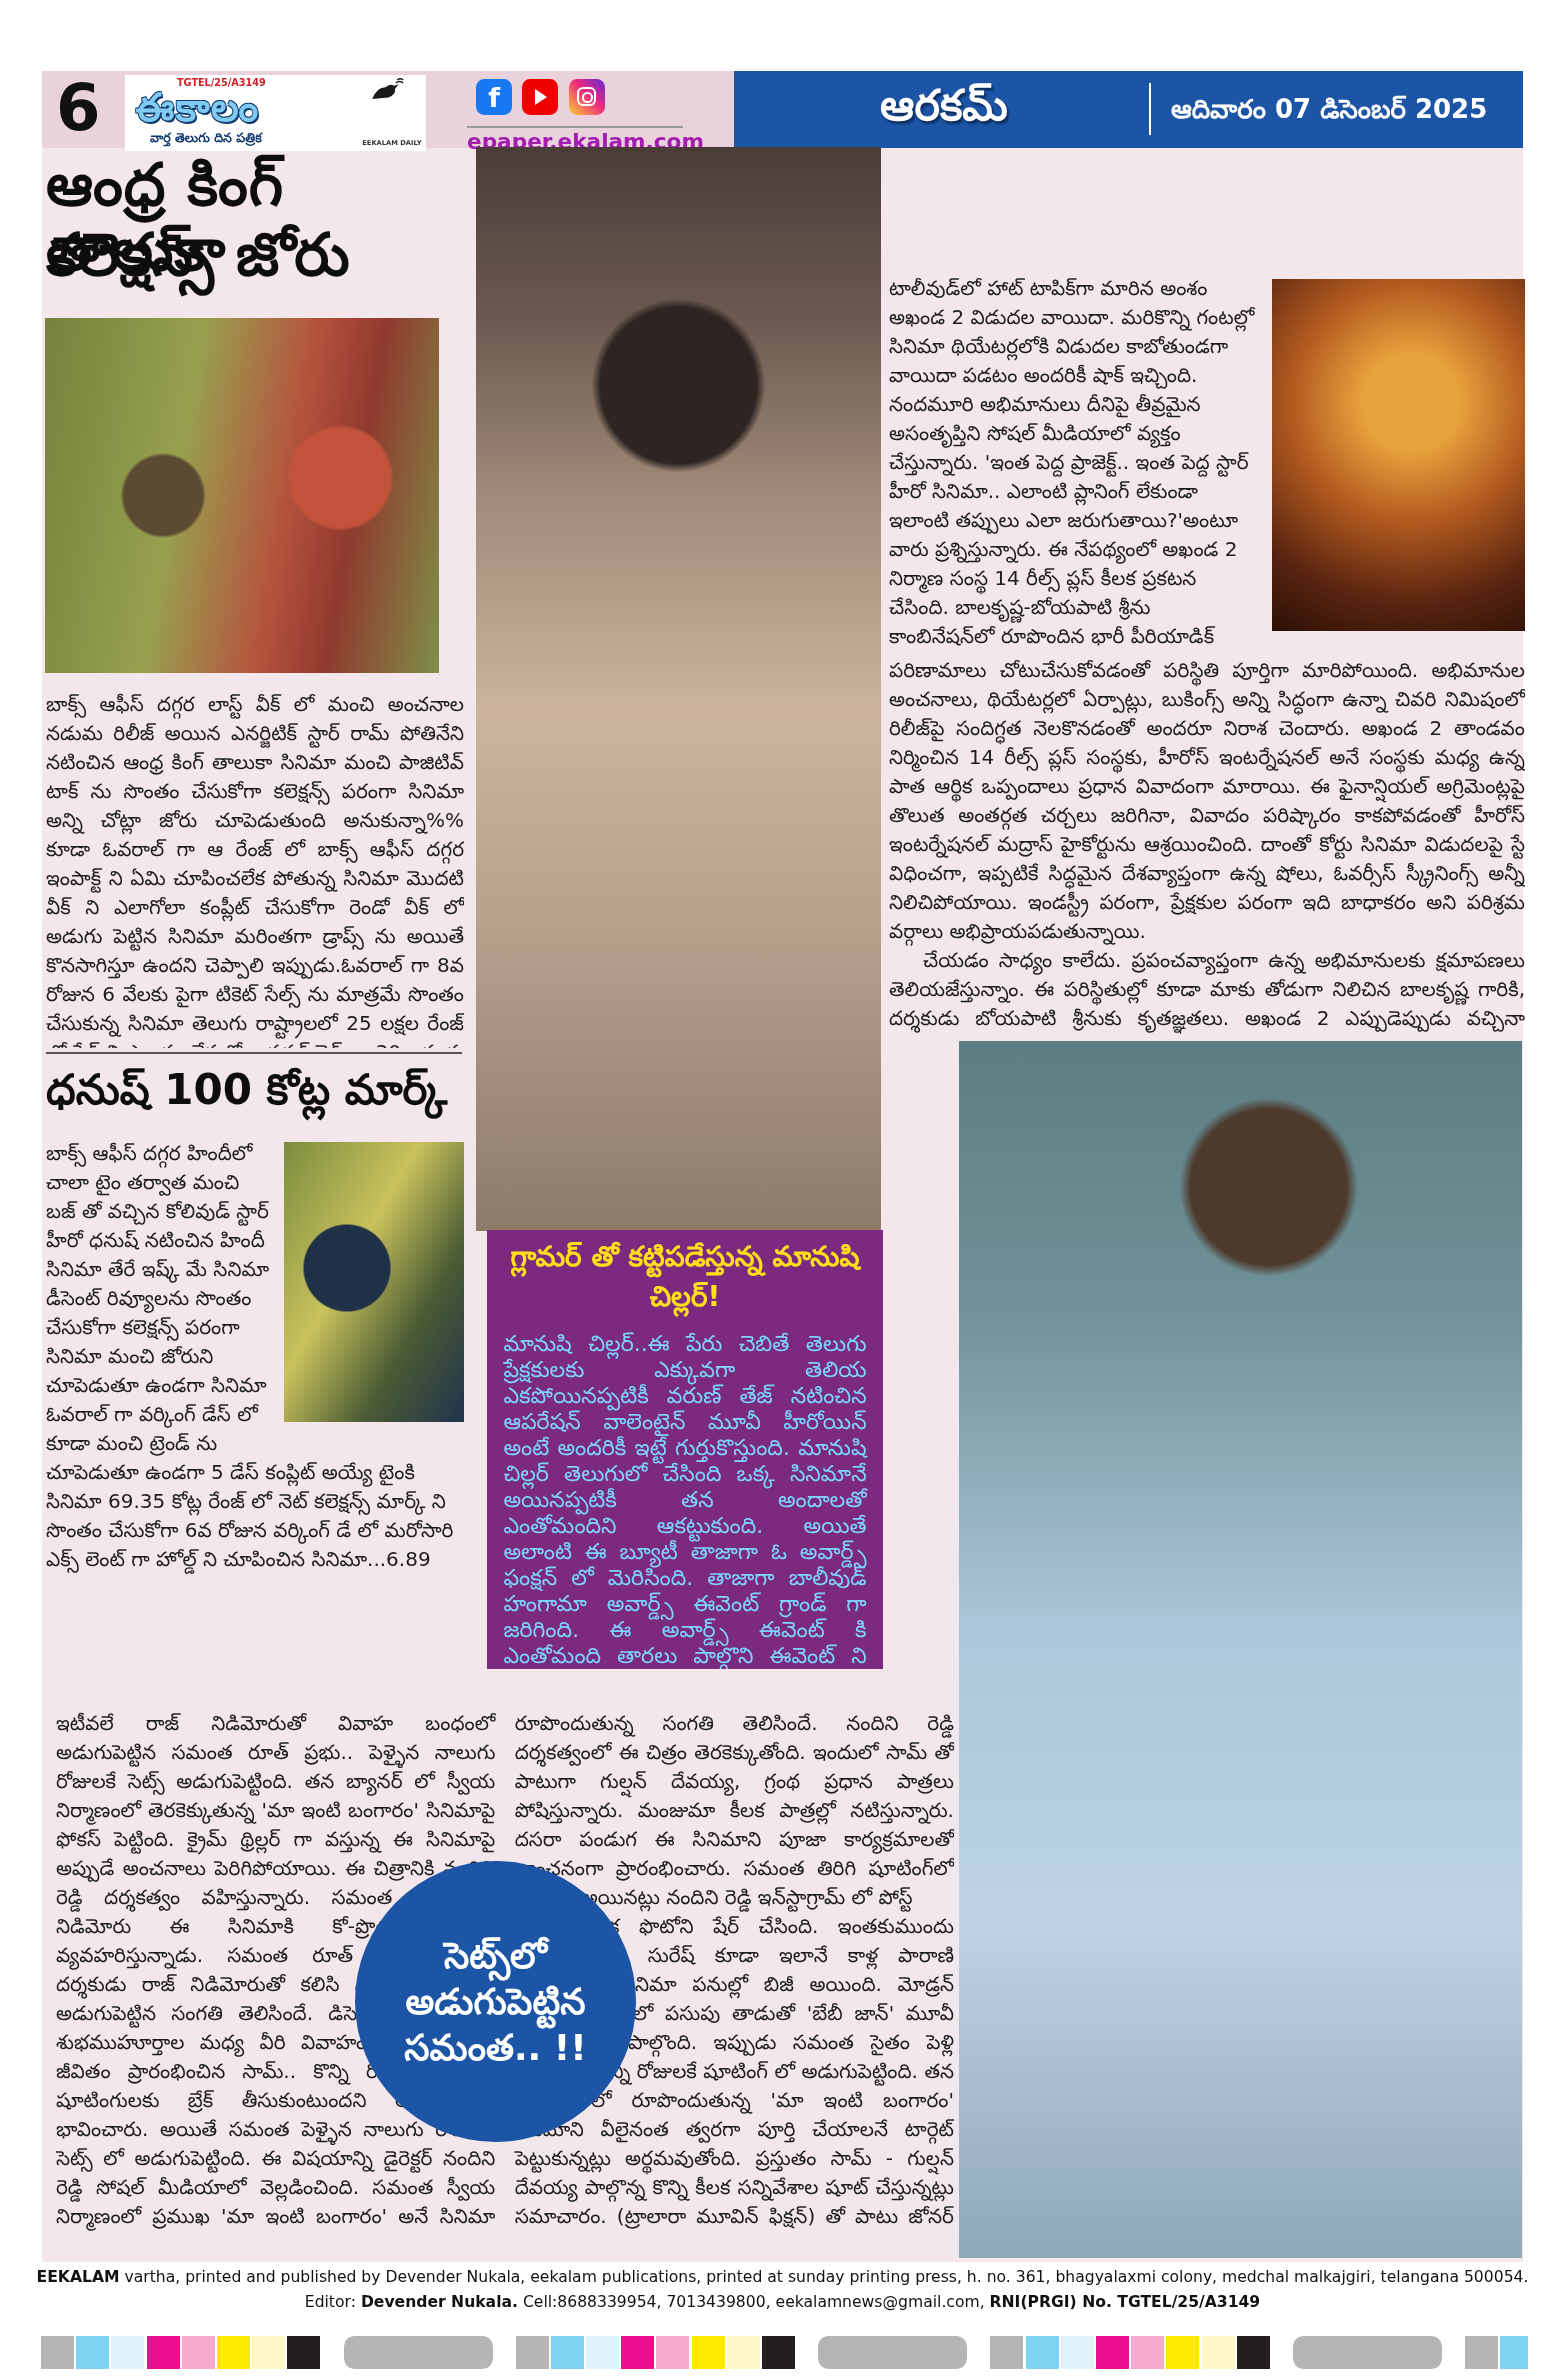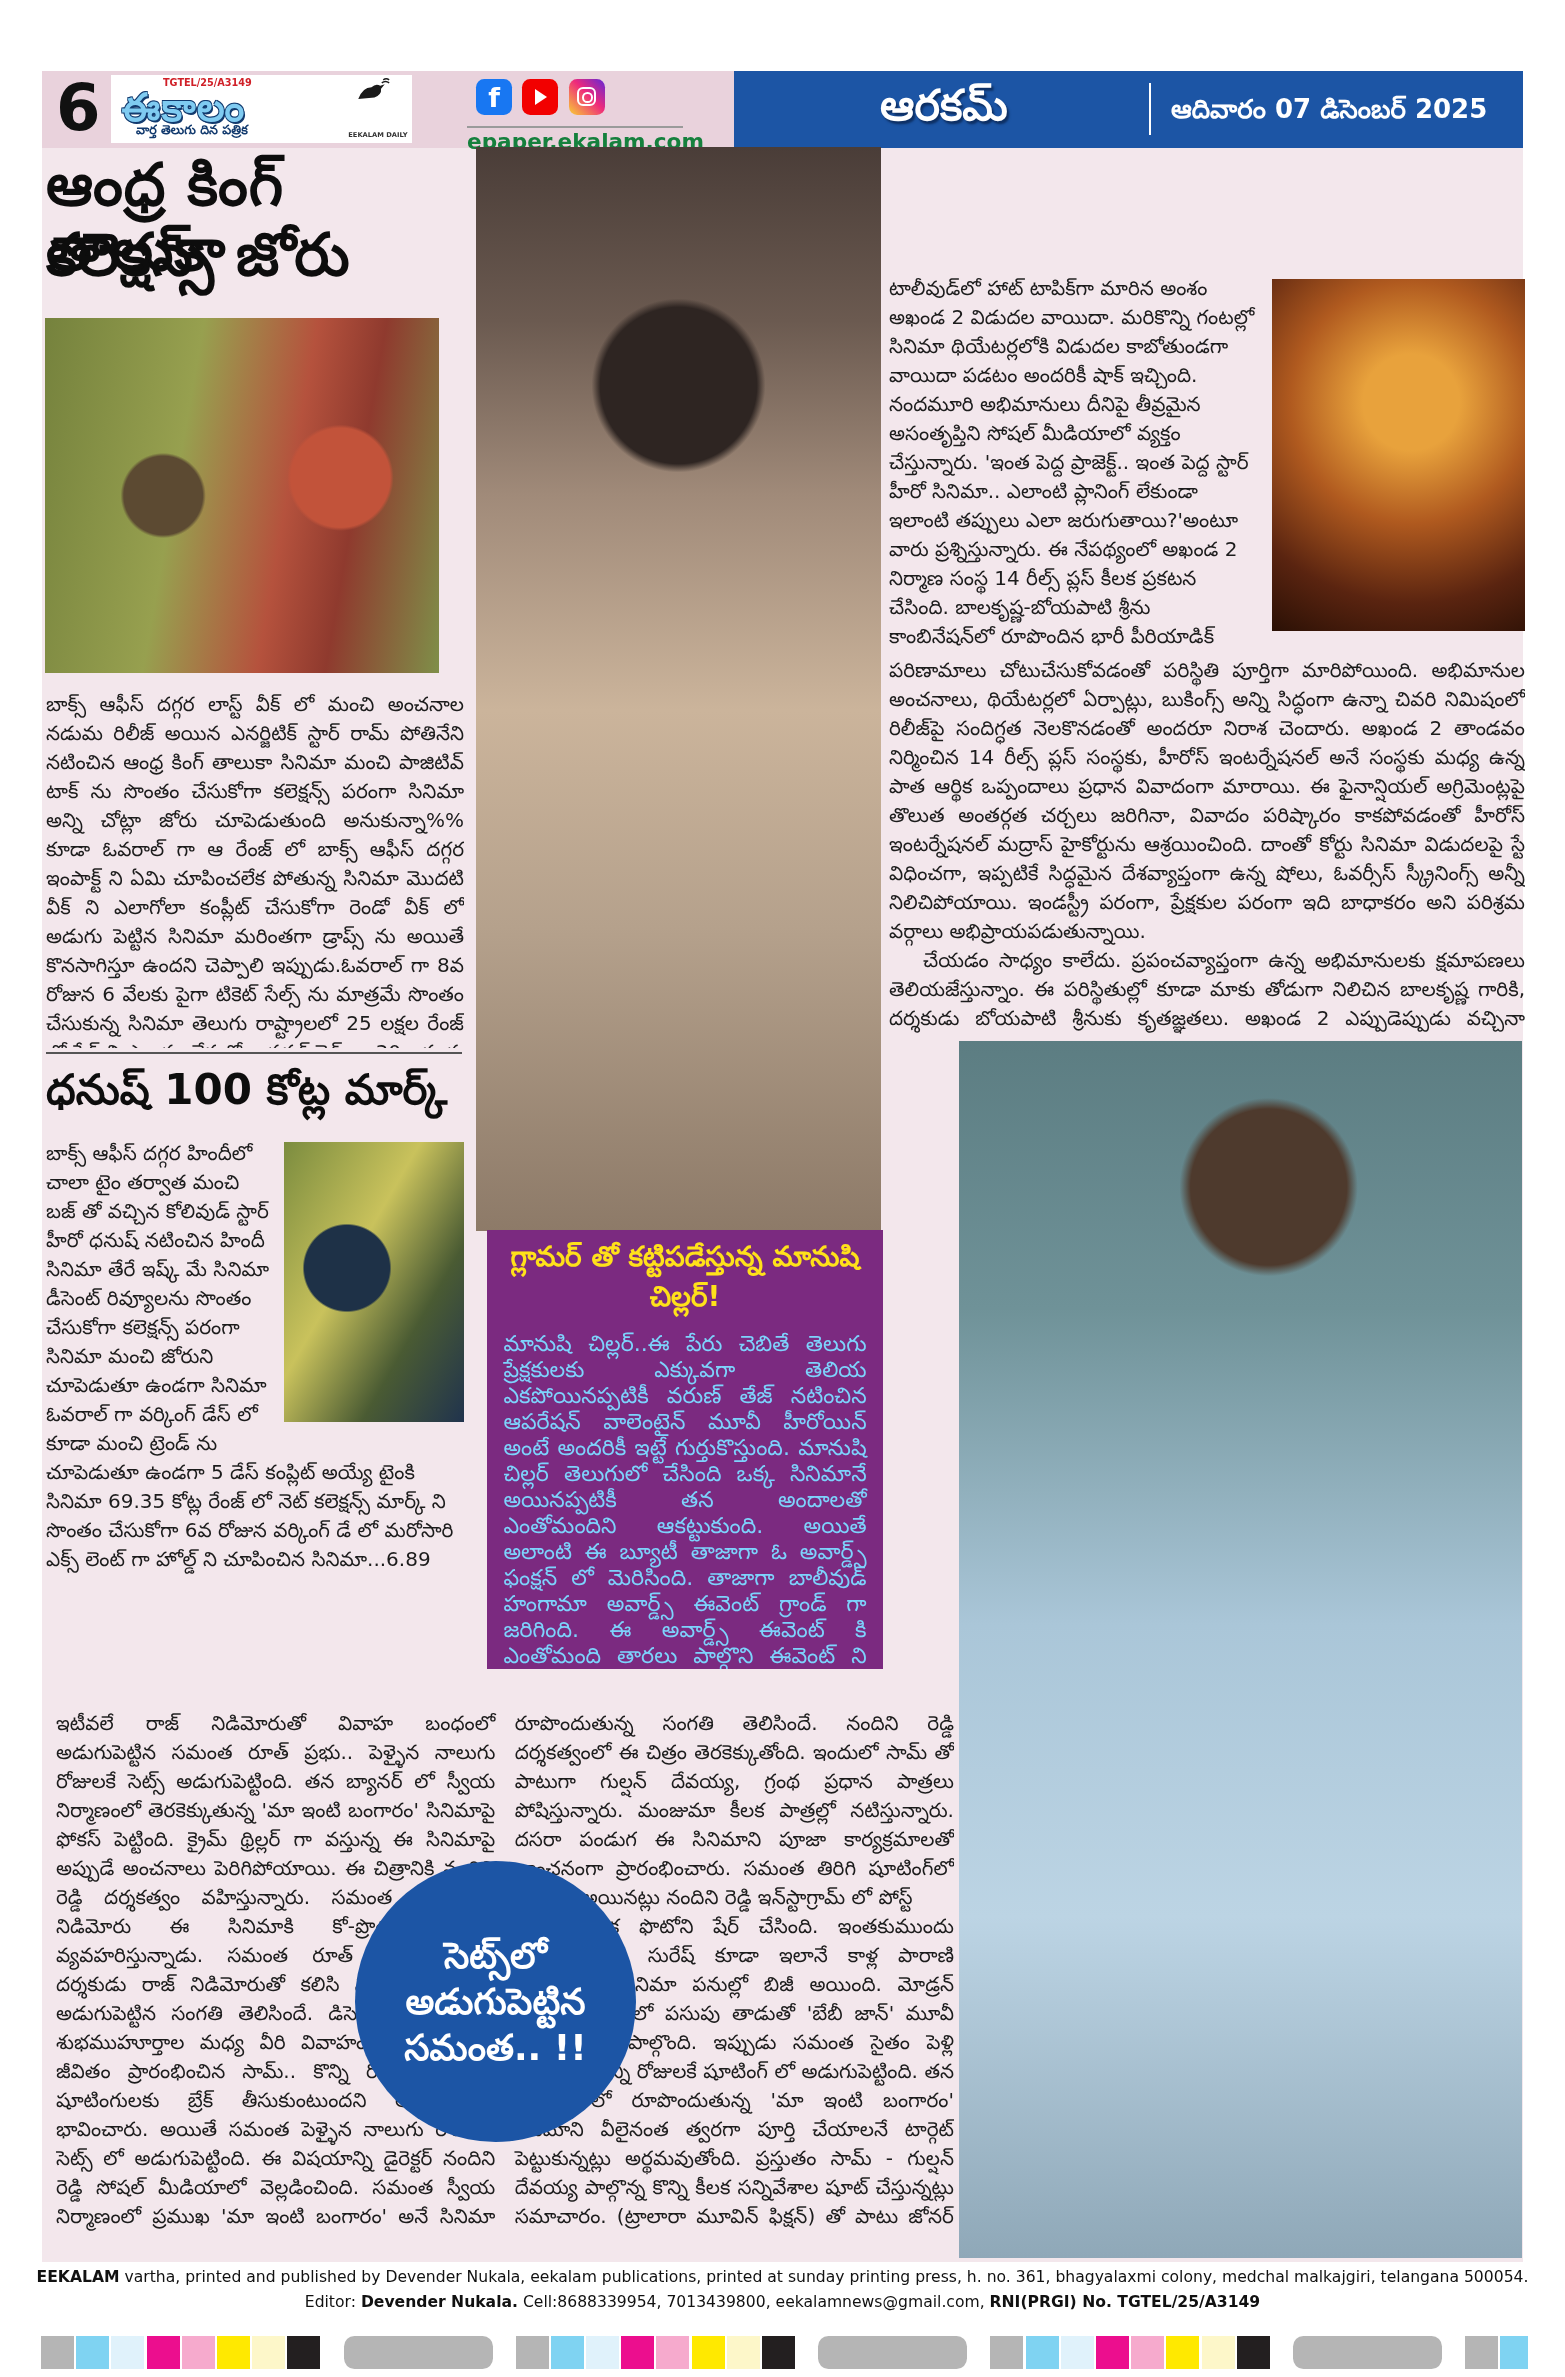--- a/index.html
+++ b/index.html
@@ -5,38 +5,38 @@
   html,body{margin:0;padding:0;background:#ffffff;}
   #page{position:relative;width:1565px;height:2377px;overflow:hidden;background:#ffffff;
         font-family:"DejaVu Sans","Liberation Sans",sans-serif;color:#1c1c1c;}
   .abs{position:absolute;}
   
   .bg-tint{left:42px;top:71px;width:1481px;height:2192px;background:#f3e7ec;}
   
   .band-pink{left:42px;top:71px;width:692px;height:77px;background:#e9d2dc;}
   .band-blue{left:734px;top:71px;width:789px;height:77px;background:#1c55a5;}
   .pageno{left:56px;top:73px;font-size:64px;font-weight:800;color:#111;line-height:71px;}
-  .logo-box{left:111px;top:75px;width:301px;height:68px;background:#ffffff;text-decoration:underline;}
+  .logo-box{left:125px;top:75px;width:301px;height:76px;background:#ffffff;text-decoration:underline;}
   .logo-reg{position:absolute;left:52px;top:2.2px;font-size:9.7px;color:#d02028;font-weight:700;}
   .logo-title{position:absolute;left:10.4px;top:10.4px;font-size:39px;font-weight:900;color:#7fcbf1;
               text-shadow:1.5px 1.5px 0 #123a6e,-0.7px -0.7px 0 #123a6e,0.7px -0.7px 0 #123a6e,-0.7px 0.7px 0 #123a6e;letter-spacing:1.5px;}
   .logo-tag{position:absolute;left:25px;bottom:3px;font-size:12.6px;font-weight:800;color:#123a6e;}
   .logo-tag-en{position:absolute;right:4.5px;bottom:3.7px;font-size:6.7px;font-weight:700;color:#333;}
   .logo-bird{position:absolute;right:21px;top:1.5px;}
   .social{left:476px;top:79px;display:flex;gap:10.4px;}
   .s-ic{width:36px;height:36px;border-radius:8.2px;position:relative;}
   .fb{background:#1877f2;color:#fff;font-weight:800;font-size:27px;text-align:center;line-height:37px;}
   .yt{background:#f20000;}
   .yt::before{content:"";position:absolute;left:12.6px;top:9.7px;border-left:12.6px solid #fff;
               border-top:8.2px solid transparent;border-bottom:8.2px solid transparent;}
   .ig{background:linear-gradient(45deg,#f9ce34,#ee2a7b 55%,#6228d7);}
   .ig::before{content:"";position:absolute;left:8.2px;top:8.2px;width:15px;height:15px;border:2.6px solid #fff;border-radius:6px;}
   .ig::after{content:"";position:absolute;left:13.4px;top:13.4px;width:6.7px;height:6.7px;border:2.2px solid #fff;border-radius:50%;}
   .url-rule{left:467px;top:126px;width:216px;height:1.5px;background:#9a9a9a;}
-  .url{left:467px;top:129px;width:216px;text-align:center;font-size:21.6px;font-weight:700;color:#15803d;}
+  .url{left:467px;top:129px;width:216px;text-align:center;font-size:21.6px;font-weight:700;color:#a21caf;}
   .section-label{left:788px;top:80px;width:312px;text-align:center;font-size:43px;font-weight:900;color:#fff;
                  text-shadow:2.2px 3px 2.2px #0d2f63;}
   .bar-divider{left:1149px;top:83px;width:2.2px;height:52px;background:#ffffff;}
   .edition-date{left:1171px;top:94px;width:342px;font-size:26px;font-weight:800;color:#fff;}
   
   .hl-black{left:46px;width:416px;font-weight:900;color:#0d0d0d;font-size:59px;line-height:65px;letter-spacing:0.7px;}
   .img-frame{overflow:hidden;}
   .img-couple{left:45px;top:318px;width:394px;height:355px;
       background:radial-gradient(circle at 75% 45%,#c2533a 0 14%,transparent 15%),
                  radial-gradient(circle at 30% 50%,#5c4a32 0 12%,transparent 13%),

